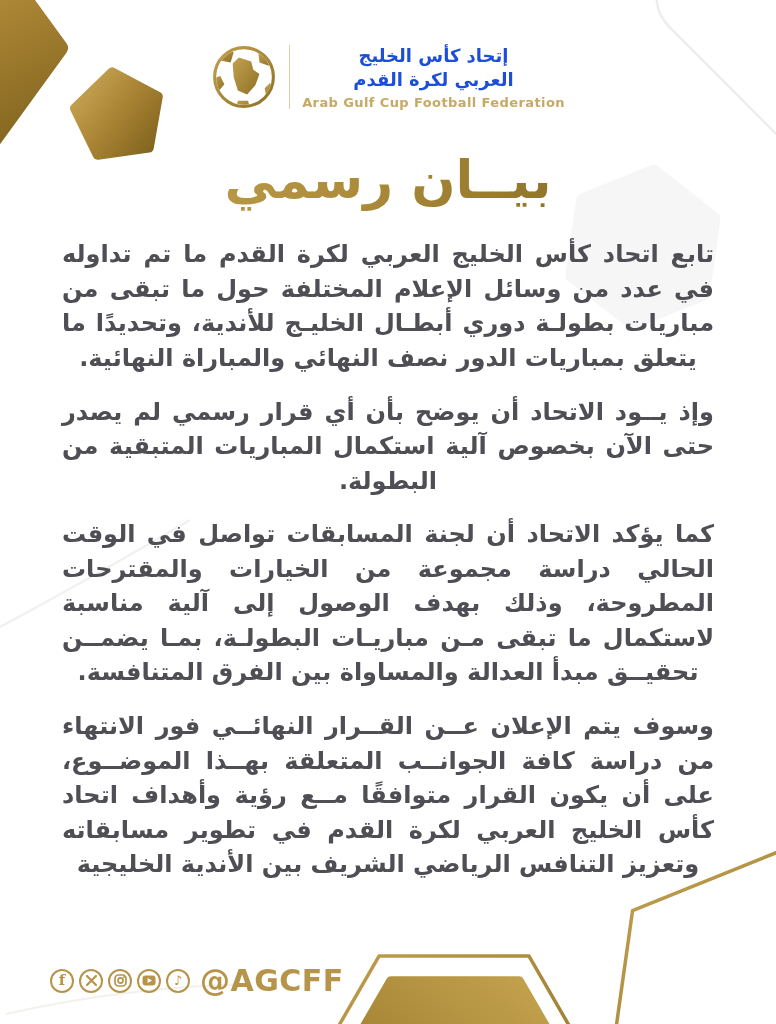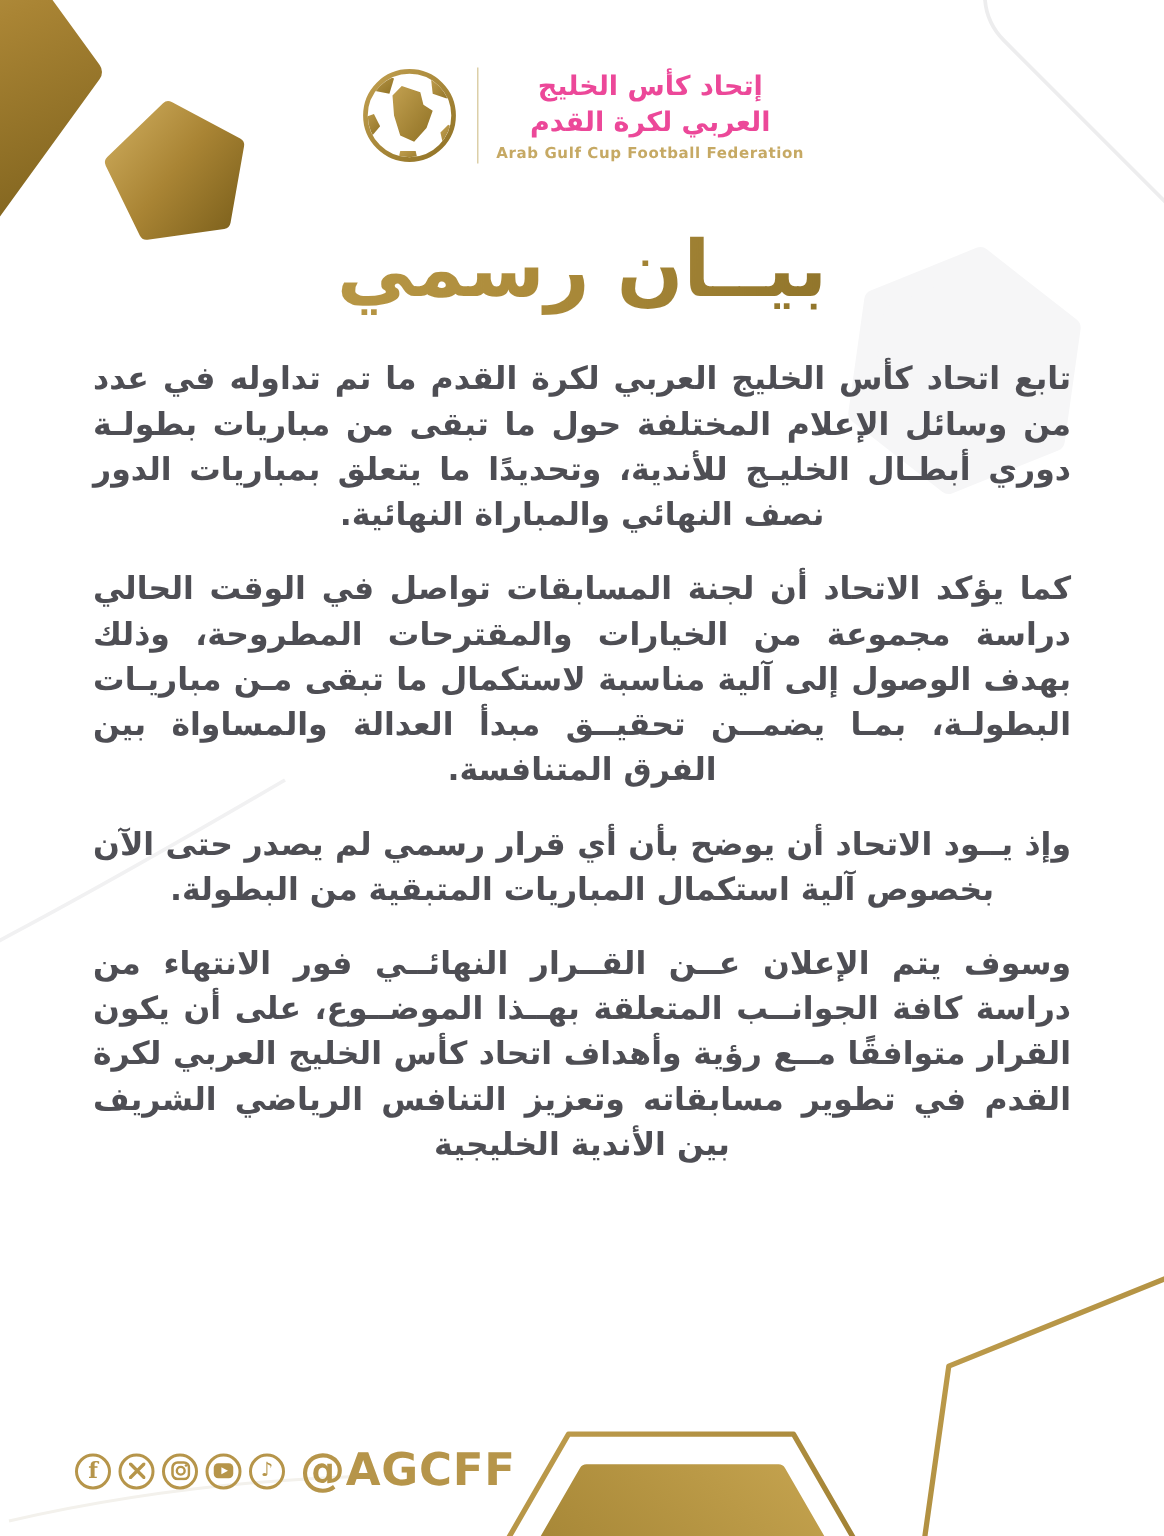--- a/index.html
+++ b/index.html
@@ -13,41 +13,41 @@
 
   
   .logo-row {
     display:flex; direction:ltr; justify-content:center; align-items:center;
     padding-top:44px; gap:12px;
   }
   .logo-ball { width:66px; height:66px; flex:0 0 auto; }
   .logo-divider { width:1px; height:64px; background:#dcCfa8; }
   .logo-text { display:flex; flex-direction:column; align-items:center; }
   .logo-ar {
-    direction:rtl; text-align:center; color:#ec4899; font-weight:bold;
+    direction:rtl; text-align:center; color:#1d4ed8; font-weight:bold;
     font-size:18px; line-height:1.28; white-space:nowrap;
   }
   .logo-en {
-    margin-top:4px; color:#c6a964; font-size:10px; letter-spacing:0.4px;
+    margin-top:4px; color:#c6a964; font-size:13px; letter-spacing:0.4px;
     font-weight:bold; white-space:nowrap;
   }
 
   
   .statement-title {
     direction:rtl; text-align:center; margin:39px 0 0 0;
     font-size:52px; font-weight:bold; line-height:1.2;
     background:linear-gradient(100deg, #c7a756 5%, #ad8c3b 45%, #77601c 95%);
     -webkit-background-clip:text; background-clip:text;
     -webkit-text-fill-color:transparent; color:#96782a;
   }
 
   
   .statement-body {
     direction:rtl; width:652px; margin:26px auto 0 auto;
-    color:#4e4e54; font-size:21px; font-weight:bold; line-height:1.44;
+    color:#4e4e54; font-size:24px; font-weight:bold; line-height:1.44;
   }
   .statement-body p {
     margin:0 0 19px 0;
     text-align:justify; text-align-last:center;
   }
 
   
   .footer {
     position:absolute; left:50px; bottom:26px; z-index:3;
     display:flex; direction:ltr; align-items:center; gap:5px;
@@ -134,22 +134,22 @@
         <div class="logo-ar">إتحاد كأس الخليج</div>
         <div class="logo-ar">العربي لكرة القدم</div>
         <div class="logo-en">Arab Gulf Cup Football Federation</div>
       </div>
     </header>
 
     <h1 class="statement-title">بيــان رسمي</h1>
 
     <article class="statement-body">
       <p>تابع اتحاد كأس الخليج العربي لكرة القدم ما تم تداوله في عدد من وسائل الإعلام المختلفة حول ما تبقى من مباريات بطولـة دوري أبطـال الخليـج للأندية، وتحديدًا ما يتعلق بمباريات الدور نصف النهائي والمباراة النهائية.</p>
+      <p>وإذ يــود الاتحاد أن يوضح بأن أي قرار رسمي لم يصدر حتى الآن بخصوص آلية استكمال المباريات المتبقية من البطولة.</p>
       <p>كما يؤكد الاتحاد أن لجنة المسابقات تواصل في الوقت الحالي دراسة مجموعة من الخيارات والمقترحات المطروحة، وذلك بهدف الوصول إلى آلية مناسبة لاستكمال ما تبقى مـن مباريـات البطولـة، بمـا يضمــن تحقيــق مبدأ العدالة والمساواة بين الفرق المتنافسة.</p>
-      <p>وإذ يــود الاتحاد أن يوضح بأن أي قرار رسمي لم يصدر حتى الآن بخصوص آلية استكمال المباريات المتبقية من البطولة.</p>
       <p>وسوف يتم الإعلان عــن القــرار النهائــي فور الانتهاء من دراسة كافة الجوانــب المتعلقة بهــذا الموضــوع، على أن يكون القرار متوافقًا مــع رؤية وأهداف اتحاد كأس الخليج العربي لكرة القدم في تطوير مسابقاته وتعزيز التنافس الرياضي الشريف بين الأندية الخليجية</p>
     </article>
   </div>
 
   <footer class="footer">
     <span class="s-icon">
       <span class="glyph-f">f</span>
     </span>
     <span class="s-icon">
       <svg width="11" height="11" viewBox="0 0 11 11" aria-hidden="true">

